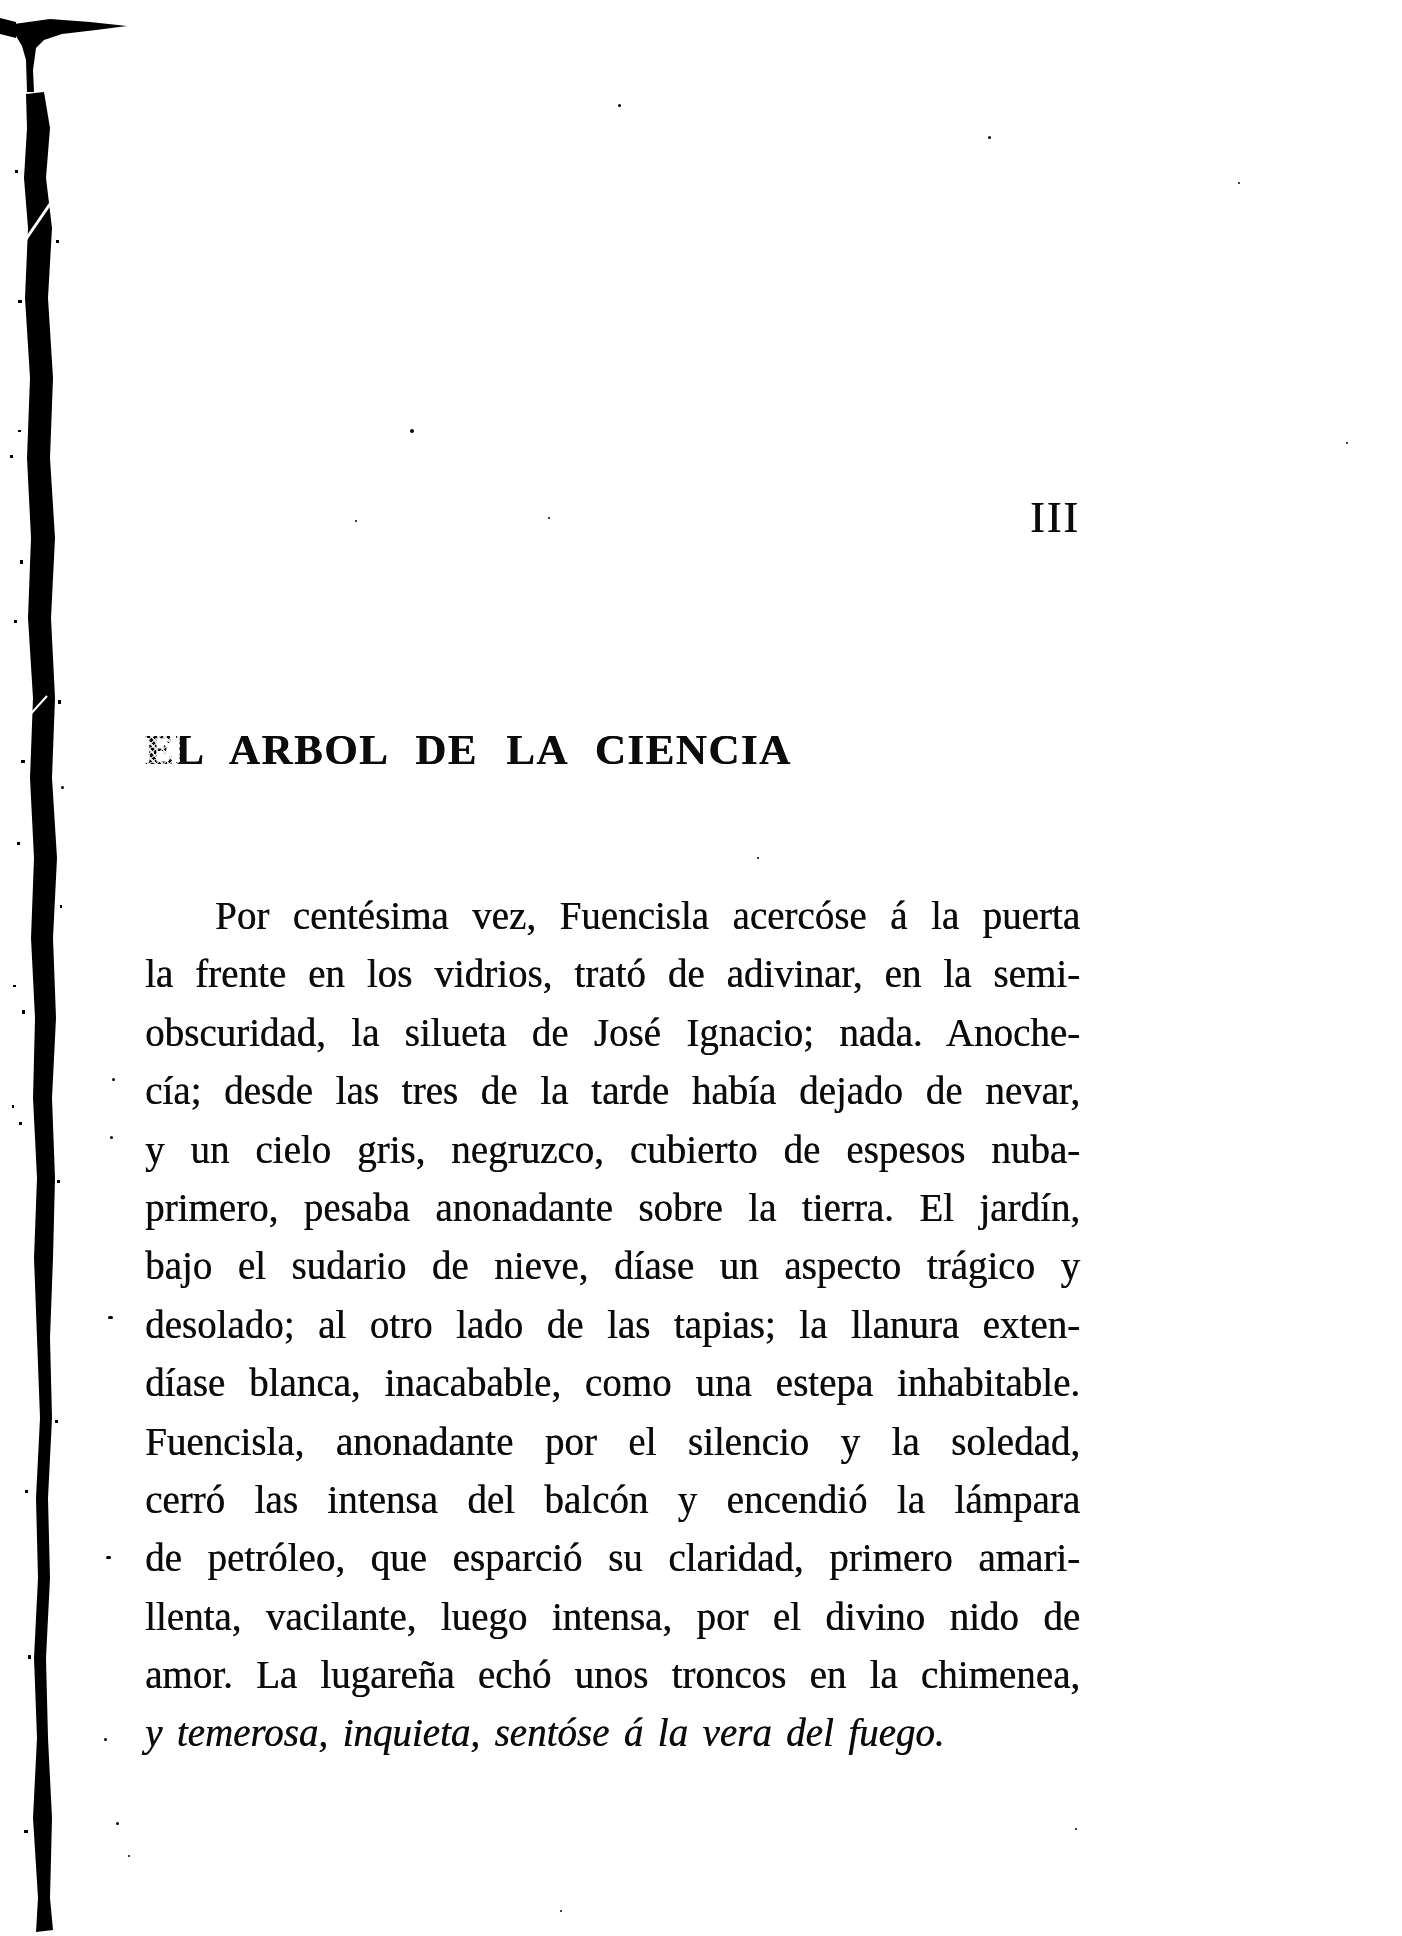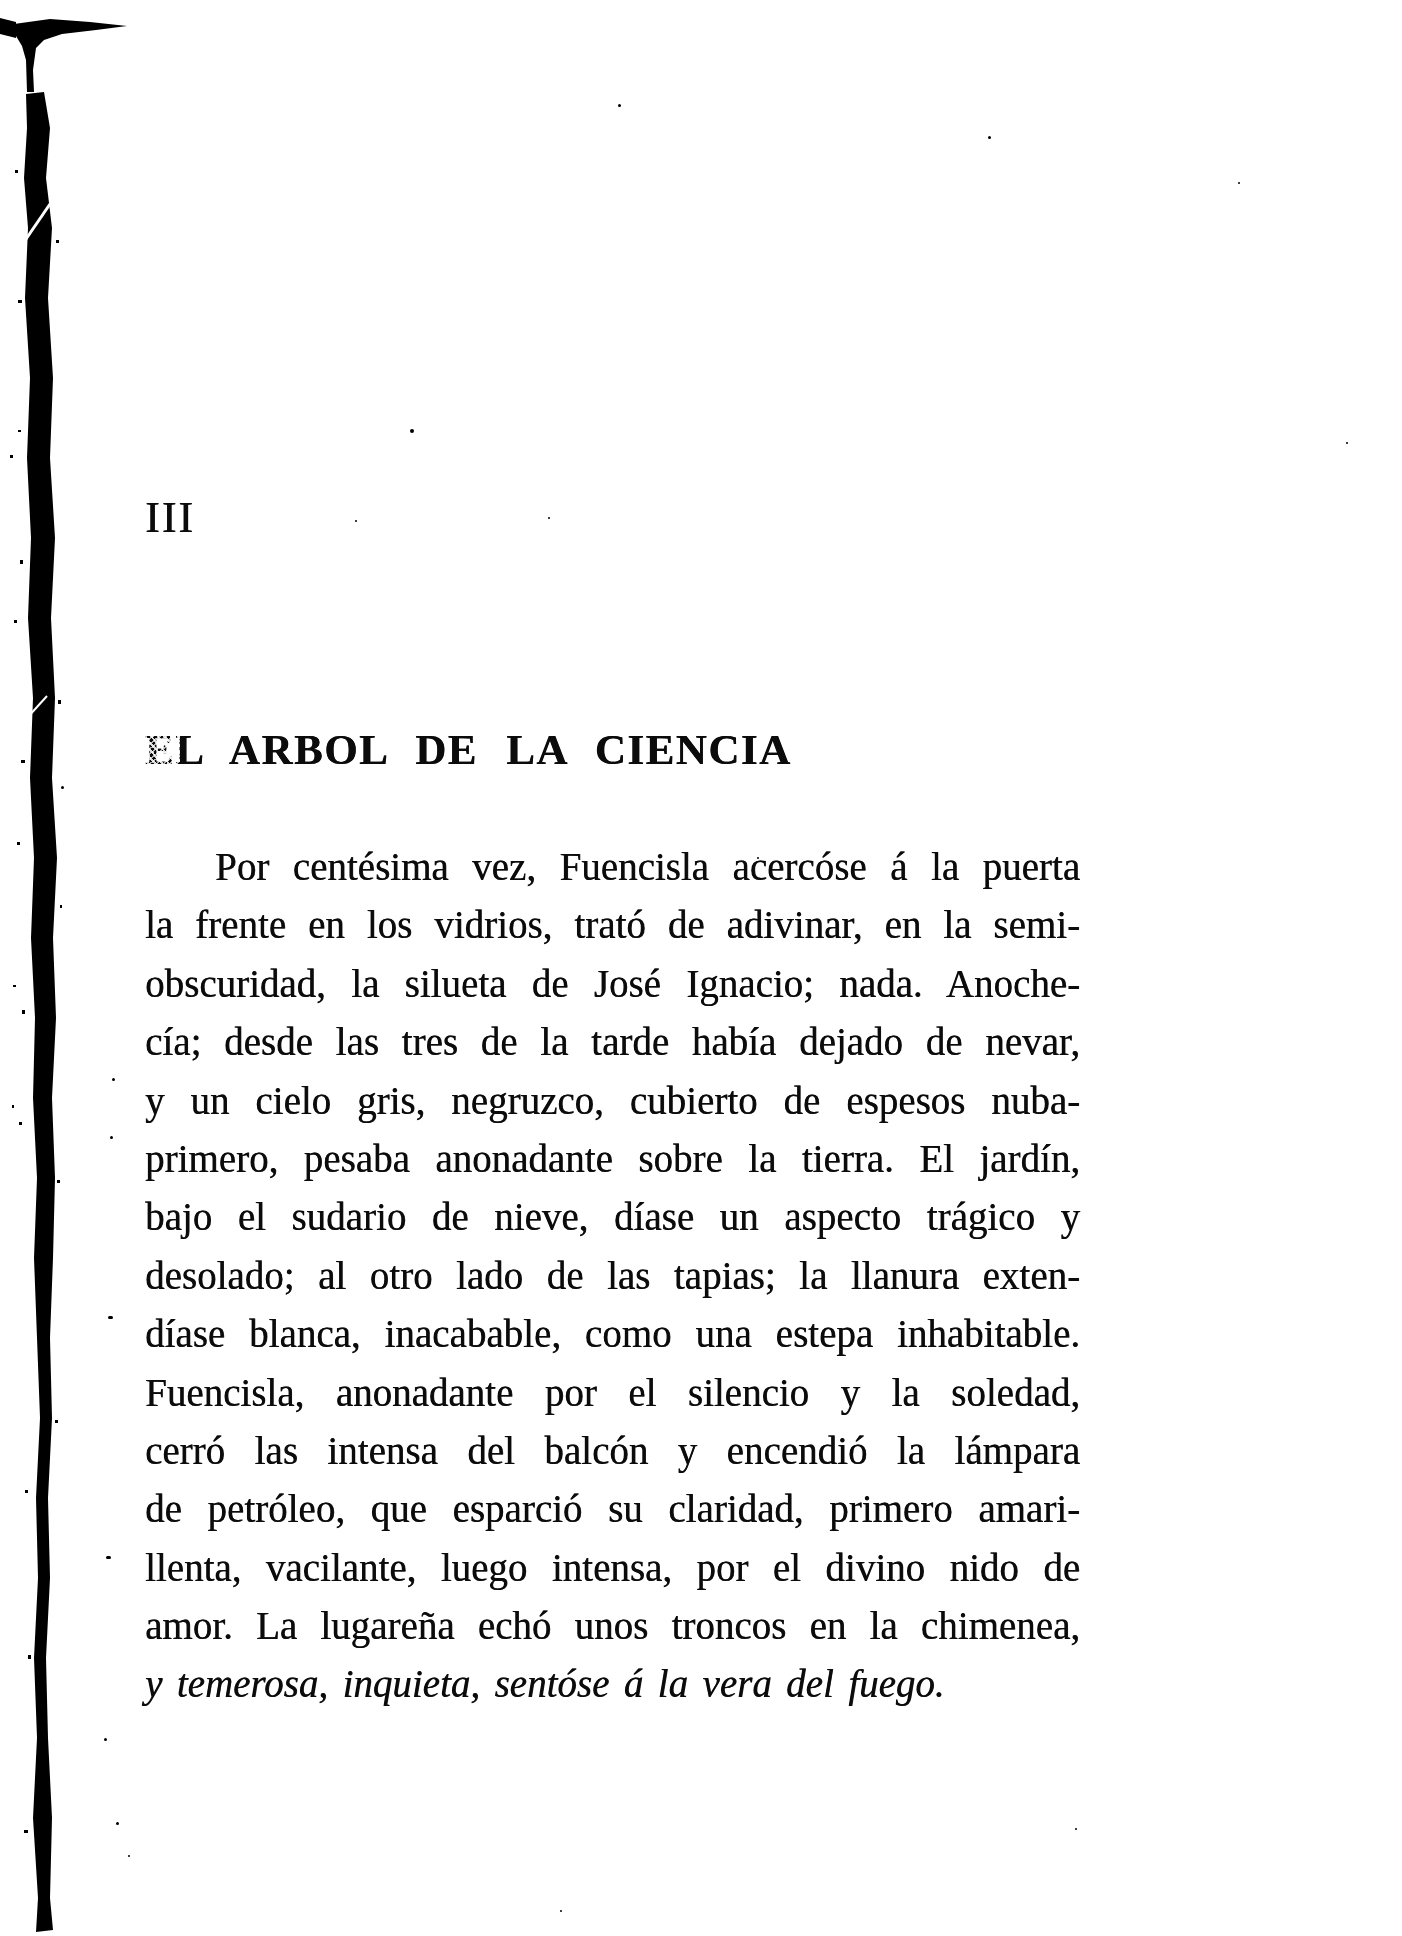--- a/index.html
+++ b/index.html
@@ -11,21 +11,21 @@
     background: #ffffff;
     overflow: hidden;
     font-family: "Liberation Serif", "DejaVu Serif", serif;
     color: #0b0b0b;
   }
   .chapter-number {
     position: absolute;
     left: 145px;
     top: 496px;
     width: 935px;
-    text-align: left;
+    text-align: right;
     font-size: 44px;
     line-height: 1;
     letter-spacing: 2px;
     text-shadow: 0.5px 0 0 currentColor;
   }
   .chapter-title {
     position: absolute;
     left: 145px;
     top: 728px;
     width: 1100px;
@@ -33,21 +33,21 @@
     line-height: 1;
     font-weight: bold;
     letter-spacing: 1.5px;
     word-spacing: 16px;
     white-space: nowrap;
     text-shadow: 0.4px 0 0 currentColor;
   }
   .paragraph {
     position: absolute;
     left: 145px;
-    top: 838px;
+    top: 887px;
     width: 935px;
     font-size: 39px;
   }
   .line {
     height: 58.4px;
     line-height: 58.4px;
     text-align: justify;
     text-align-last: justify;
     white-space: normal;
     text-shadow: 0.45px 0 0 rgba(0,0,0,0.85);

